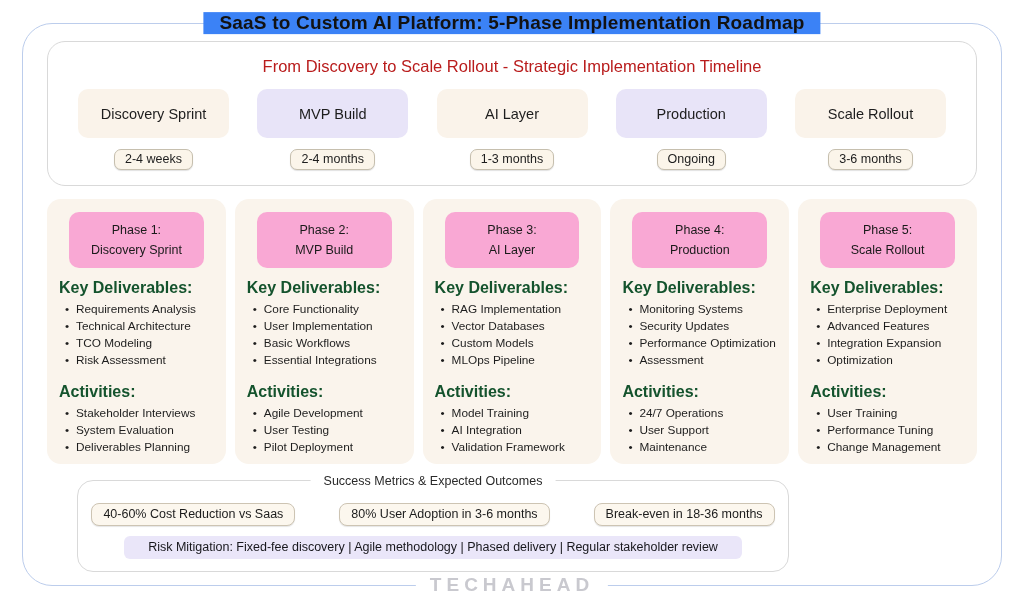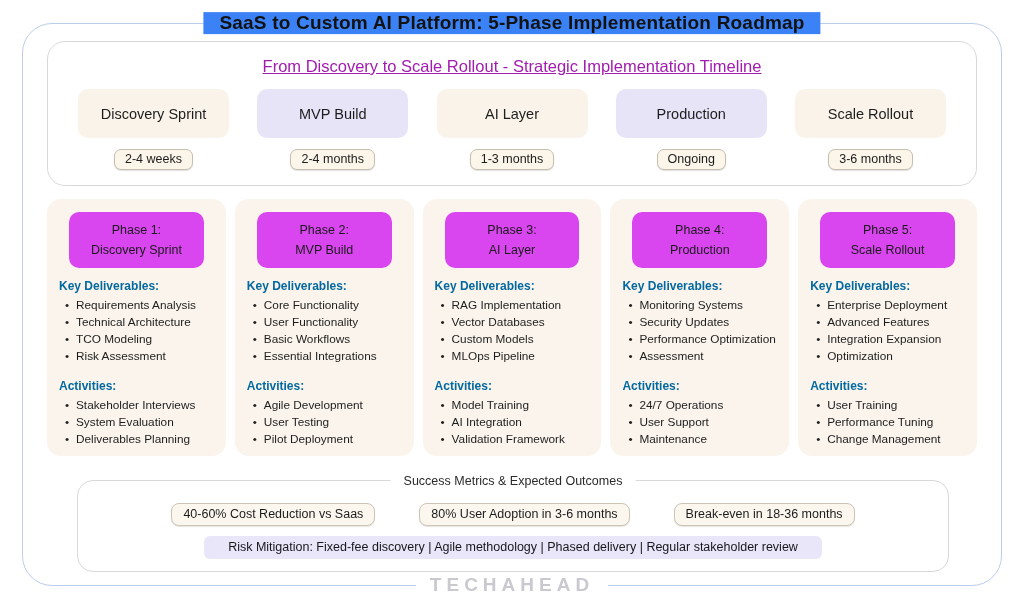--- a/index.html
+++ b/index.html
@@ -9,47 +9,47 @@
   .outer { position:absolute; left:22px; top:23px; width:980px; height:563px;
            border:1.5px solid #bccdec; border-radius:30px; background:#fff; }
 
   .legend-title { position:absolute; top:0; left:50%; transform:translate(-50%,-54%);
                   background:#3b82f6; padding:0 16px; font-size:19px; font-weight:700;
                   white-space:nowrap; letter-spacing:.2px; color:#121212; }
 
   
   .timeline { position:absolute; left:24px; top:17px; width:930px; height:145px;
               border:1px solid #d9d9d9; border-radius:18px; background:#fff; }
-  .subtitle { text-align:center; margin-top:15px; font-size:16.5px; color:#a21caf;text-decoration:underline; }
+  .subtitle { text-align:center; margin-top:15px; font-size:16.5px; color:#b91c1c; }
   .phase-row, .duration-row { display:flex; justify-content:space-between; padding:0 30px; }
   .phase-row { margin-top:13px; }
   .phase-box { width:151px; height:49px; border-radius:10px; display:flex; align-items:center;
                justify-content:center; font-size:14.5px; font-weight:500; color:#1d1d1d; }
   .cream    { background:#faf3ea; }
   .lavender { background:#e8e4f8; }
   .duration-row { margin-top:11px; }
   .duration-cell { width:151px; text-align:center; }
   .duration-badge { display:inline-block; padding:2px 10px 3px; font-size:12.5px;
                     background:#fbf5ea; border:1px solid #c6bfae; border-radius:7px;
                     box-shadow:0 1px 1px rgba(0,0,0,.12); color:#1d1d1d; }
 
   
   .columns { position:absolute; left:24px; top:175px; width:930px; height:257px;
              display:grid; grid-template-columns:repeat(5,1fr); gap:9px; }
   .col { background:#faf4ec; border-radius:14px; padding:9px 9px 8px; }
-  .col-header { background:#d946ef; border-radius:10px; margin:4px 13px 11px; padding:8px 2px;
+  .col-header { background:#f9a8d4; border-radius:10px; margin:4px 13px 11px; padding:8px 2px;
                 text-align:center; font-size:12.5px; line-height:1.6; color:#1a1a1a; }
-  .sec-label { font-size:12px; font-weight:700; margin:0 0 4px 3px; color:#0369a1; }
+  .sec-label { font-size:16px; font-weight:700; margin:0 0 4px 3px; color:#14532d; }
   .col ul { list-style:none; margin:0 0 14px 0; padding-left:9px; }
   .col ul.last { margin-bottom:0; }
   .col li { position:relative; padding-left:11px; font-size:11.8px; line-height:17px; color:#1d1d1d; }
   .col li::before { content:"•"; position:absolute; left:0; top:0; }
 
   
-  .metrics { position:absolute; left:54px; top:456px; width:872px; height:92px;
+  .metrics { position:absolute; left:54px; top:456px; width:712px; height:92px;
              border:1px solid #d9d9d9; border-radius:16px; background:#fff; }
   .metrics-legend { position:absolute; top:0; left:50%; transform:translate(-50%,-52%);
                     background:#fff; padding:0 13px; font-size:12.5px; color:#2a2a2a; white-space:nowrap; }
   .badge-row { display:flex; justify-content:center; gap:44px; margin-top:22px; }
   .m-badge { padding:3px 11px 4px; font-size:12.5px; background:#fcf7ee;
              border:1px solid #cdc4b3; border-radius:8px; box-shadow:0 1px 1px rgba(0,0,0,.1);
              color:#1c1c1c; white-space:nowrap; }
   .risk-pill { margin:10px auto 0; width:fit-content; padding:4px 24px 5px;
                background:#eae6f9; border-radius:6px; font-size:12.5px; color:#17171c; white-space:nowrap; }
 
@@ -107,21 +107,21 @@
       </div>
 
       <div class="col">
         <div class="col-header">
           <div>Phase 2:</div>
           <div>MVP Build</div>
         </div>
         <div class="sec-label">Key Deliverables:</div>
         <ul>
           <li>Core Functionality</li>
-          <li>User Functionality</li>
+          <li>User Implementation</li>
           <li>Basic Workflows</li>
           <li>Essential Integrations</li>
         </ul>
         <div class="sec-label">Activities:</div>
         <ul class="last">
           <li>Agile Development</li>
           <li>User Testing</li>
           <li>Pilot Deployment</li>
         </ul>
       </div>

